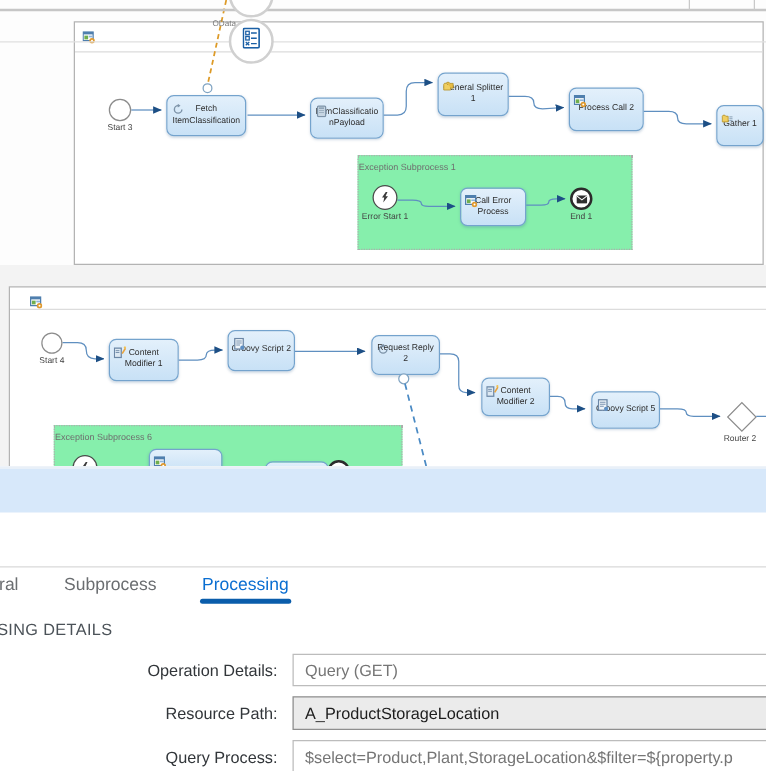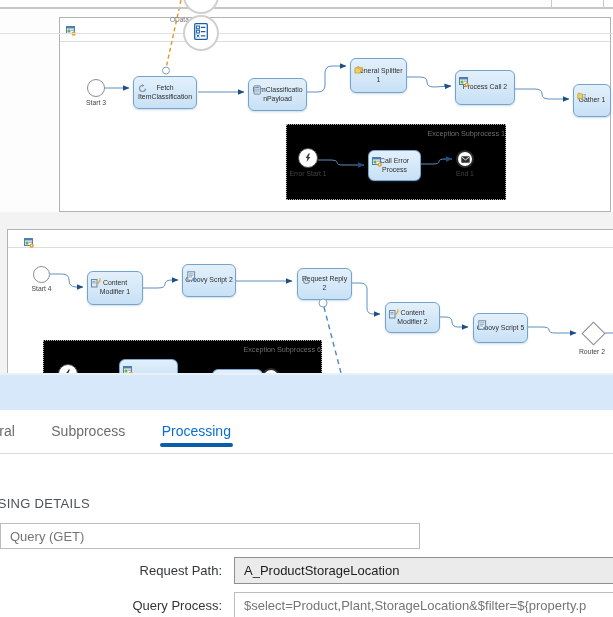--- a/index.html
+++ b/index.html
@@ -7,22 +7,22 @@
               font-family:"Liberation Sans", sans-serif; }
   #stage { position:relative; width:613px; height:617px; overflow:hidden; }
 
   
   #canvas { position:absolute; left:0; top:0; width:613px; height:373px;
             background:#f3f3f3; overflow:hidden; }
   #topband { position:absolute; left:0; top:0; width:613px; height:212px; background:#fdfdfd; z-index:0; }
   .pool { position:absolute; background:#ffffff; border:1px solid #b3b3b3; z-index:1; }
   .pool-sep { position:absolute; left:0; width:100%; border-bottom:1px solid #dcdcdc; }
   .pool-icon { position:absolute; width:11px; height:11px; }
-  .subproc { position:absolute; border:1px dotted #adadad; background:#000000; z-index:2;
-             text-align:right; font-size:7.2px; color:#6e6e6e; padding-top:4px; }
+  .subproc { position:absolute; border:1px dotted #adadad; background:#86efac; z-index:2;
+             text-align:left; font-size:7.2px; color:#6e6e6e; padding-top:4px; }
   .task { position:absolute; z-index:4; border:1px solid #74a3cd; border-radius:6px;
           background:linear-gradient(#e3f0fb,#c8e1f6); box-shadow:0 1px 2px rgba(70,110,150,.25);
           display:flex; align-items:center; justify-content:center; text-align:center; }
   .task-label { font-size:6.9px; line-height:1.25; color:#2e2e2e; overflow-wrap:anywhere; padding:1px 2px; }
   .task-icon { position:absolute; left:3px; top:2px; width:10px; height:10px; }
   .event { position:absolute; border-radius:50%; background:#fff; z-index:6; }
   .event.start { border:1.5px solid #8c8c8c; }
   .event.error { border:1.5px solid #4a4a4a; display:flex; align-items:center; justify-content:center; }
   .event.end   { border:2.5px solid #2b2b2b; display:flex; align-items:center; justify-content:center; }
   .ev-label { position:absolute; width:60px; text-align:center; font-size:6.8px; color:#444; z-index:6; }
@@ -45,21 +45,21 @@
   #odata-label { position:absolute; left:170px; top:16px; font-size:6.5px; color:#777; z-index:6; }
 
   
   #panel { position:absolute; left:0; top:373px; width:613px; height:244px;
            background:#fff; border-top:2px solid #e9f0f8; z-index:10; }
   #panel-titlebar { height:35px; background:#d7e8fa; }
   #tabbar { position:relative; height:44px; border-bottom:1px solid #d9d9d9; white-space:nowrap; }
   .tab { position:relative; display:inline-block; margin-left:32px; padding:13px 0 12px 0;
          font-size:14px; color:#6a6d70; cursor:pointer; }
   .tab:first-child { margin-left:-35px; }
-  .tab.active { color:#0a6ed1; }
+  .tab.active { color:#0a6ed1;margin-top:36px; }
   .tab.active::after { content:""; position:absolute; left:-2px; right:-2px; bottom:4px;
                        height:4px; background:#0a5dab; border-radius:2px; }
   #form { position:relative; }
   #section-title { position:absolute; left:-59px; top:42px; font-size:13px; color:#4b5258;
                    letter-spacing:.3px; }
   .frow { position:absolute; left:0; display:flex; align-items:center; }
   .flabel { display:inline-block; width:222px; text-align:right; margin-right:12px;
             font-size:13px; color:#32363a; }
   .finput { width:420px; height:100%; font-family:inherit; font-size:13px; padding:0 9px;
             border:1px solid #bcbcbc; background:#fff; color:#757575; border-radius:0; outline:none; }
@@ -286,25 +286,26 @@
     <div id="panel-titlebar"></div>
     <div id="tabbar">
       <span class="tab">General</span>
       <span class="tab">Subprocess</span>
       <span class="tab active">Processing</span>
     </div>
     <div id="form">
       <div id="section-title">PROCESSING DETAILS</div>
 
       <div class="frow" style="top:69px; height:26px;">
+        <label class="flabel">Operation Details:</label>
         <input class="finput" readonly="" value="Query (GET)" style="">
       </div>
 
       <div class="frow" style="top:103px; height:27px;">
-        <label class="flabel">Request Path:</label>
+        <label class="flabel">Resource Path:</label>
         <input class="finput editable" value="A_ProductStorageLocation" style="">
       </div>
 
       <div class="frow" style="top:138px; height:26px;">
         <label class="flabel">Query Process:</label>
         <input class="finput" readonly="" value="$select=Product,Plant,StorageLocation&amp;$filter=${property.p" style="">
       </div>
     </div>
   </div>
 

